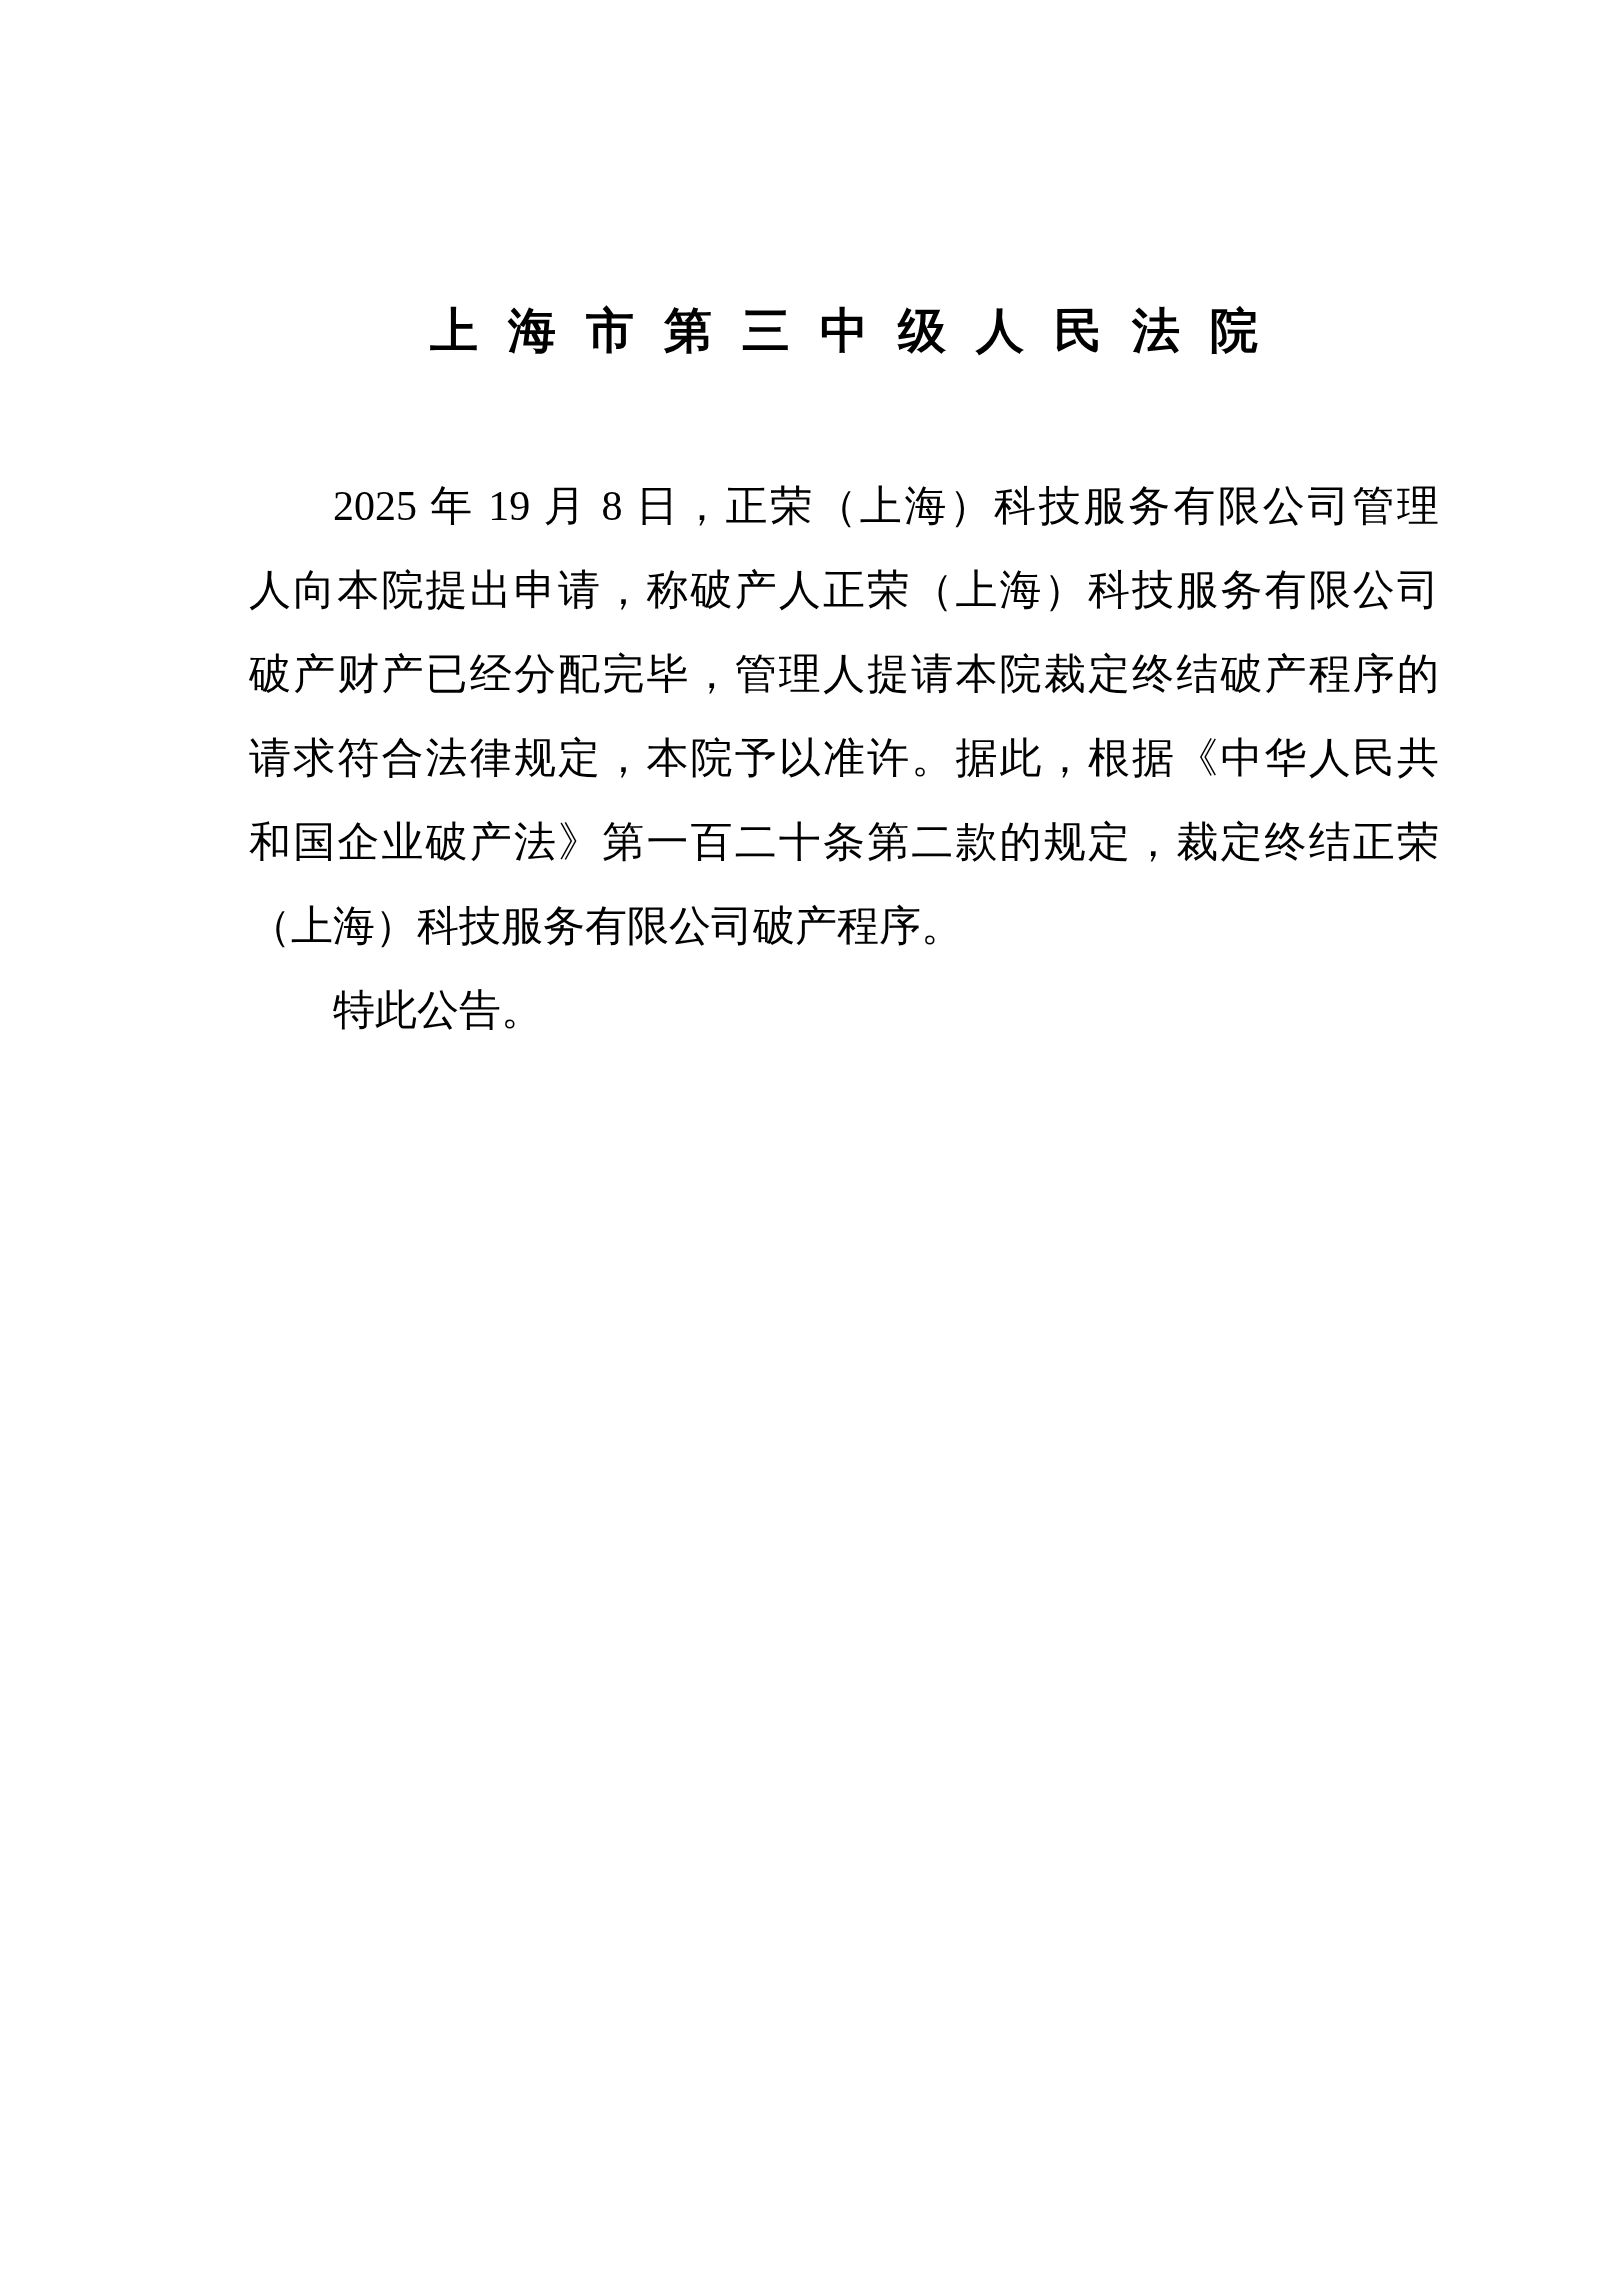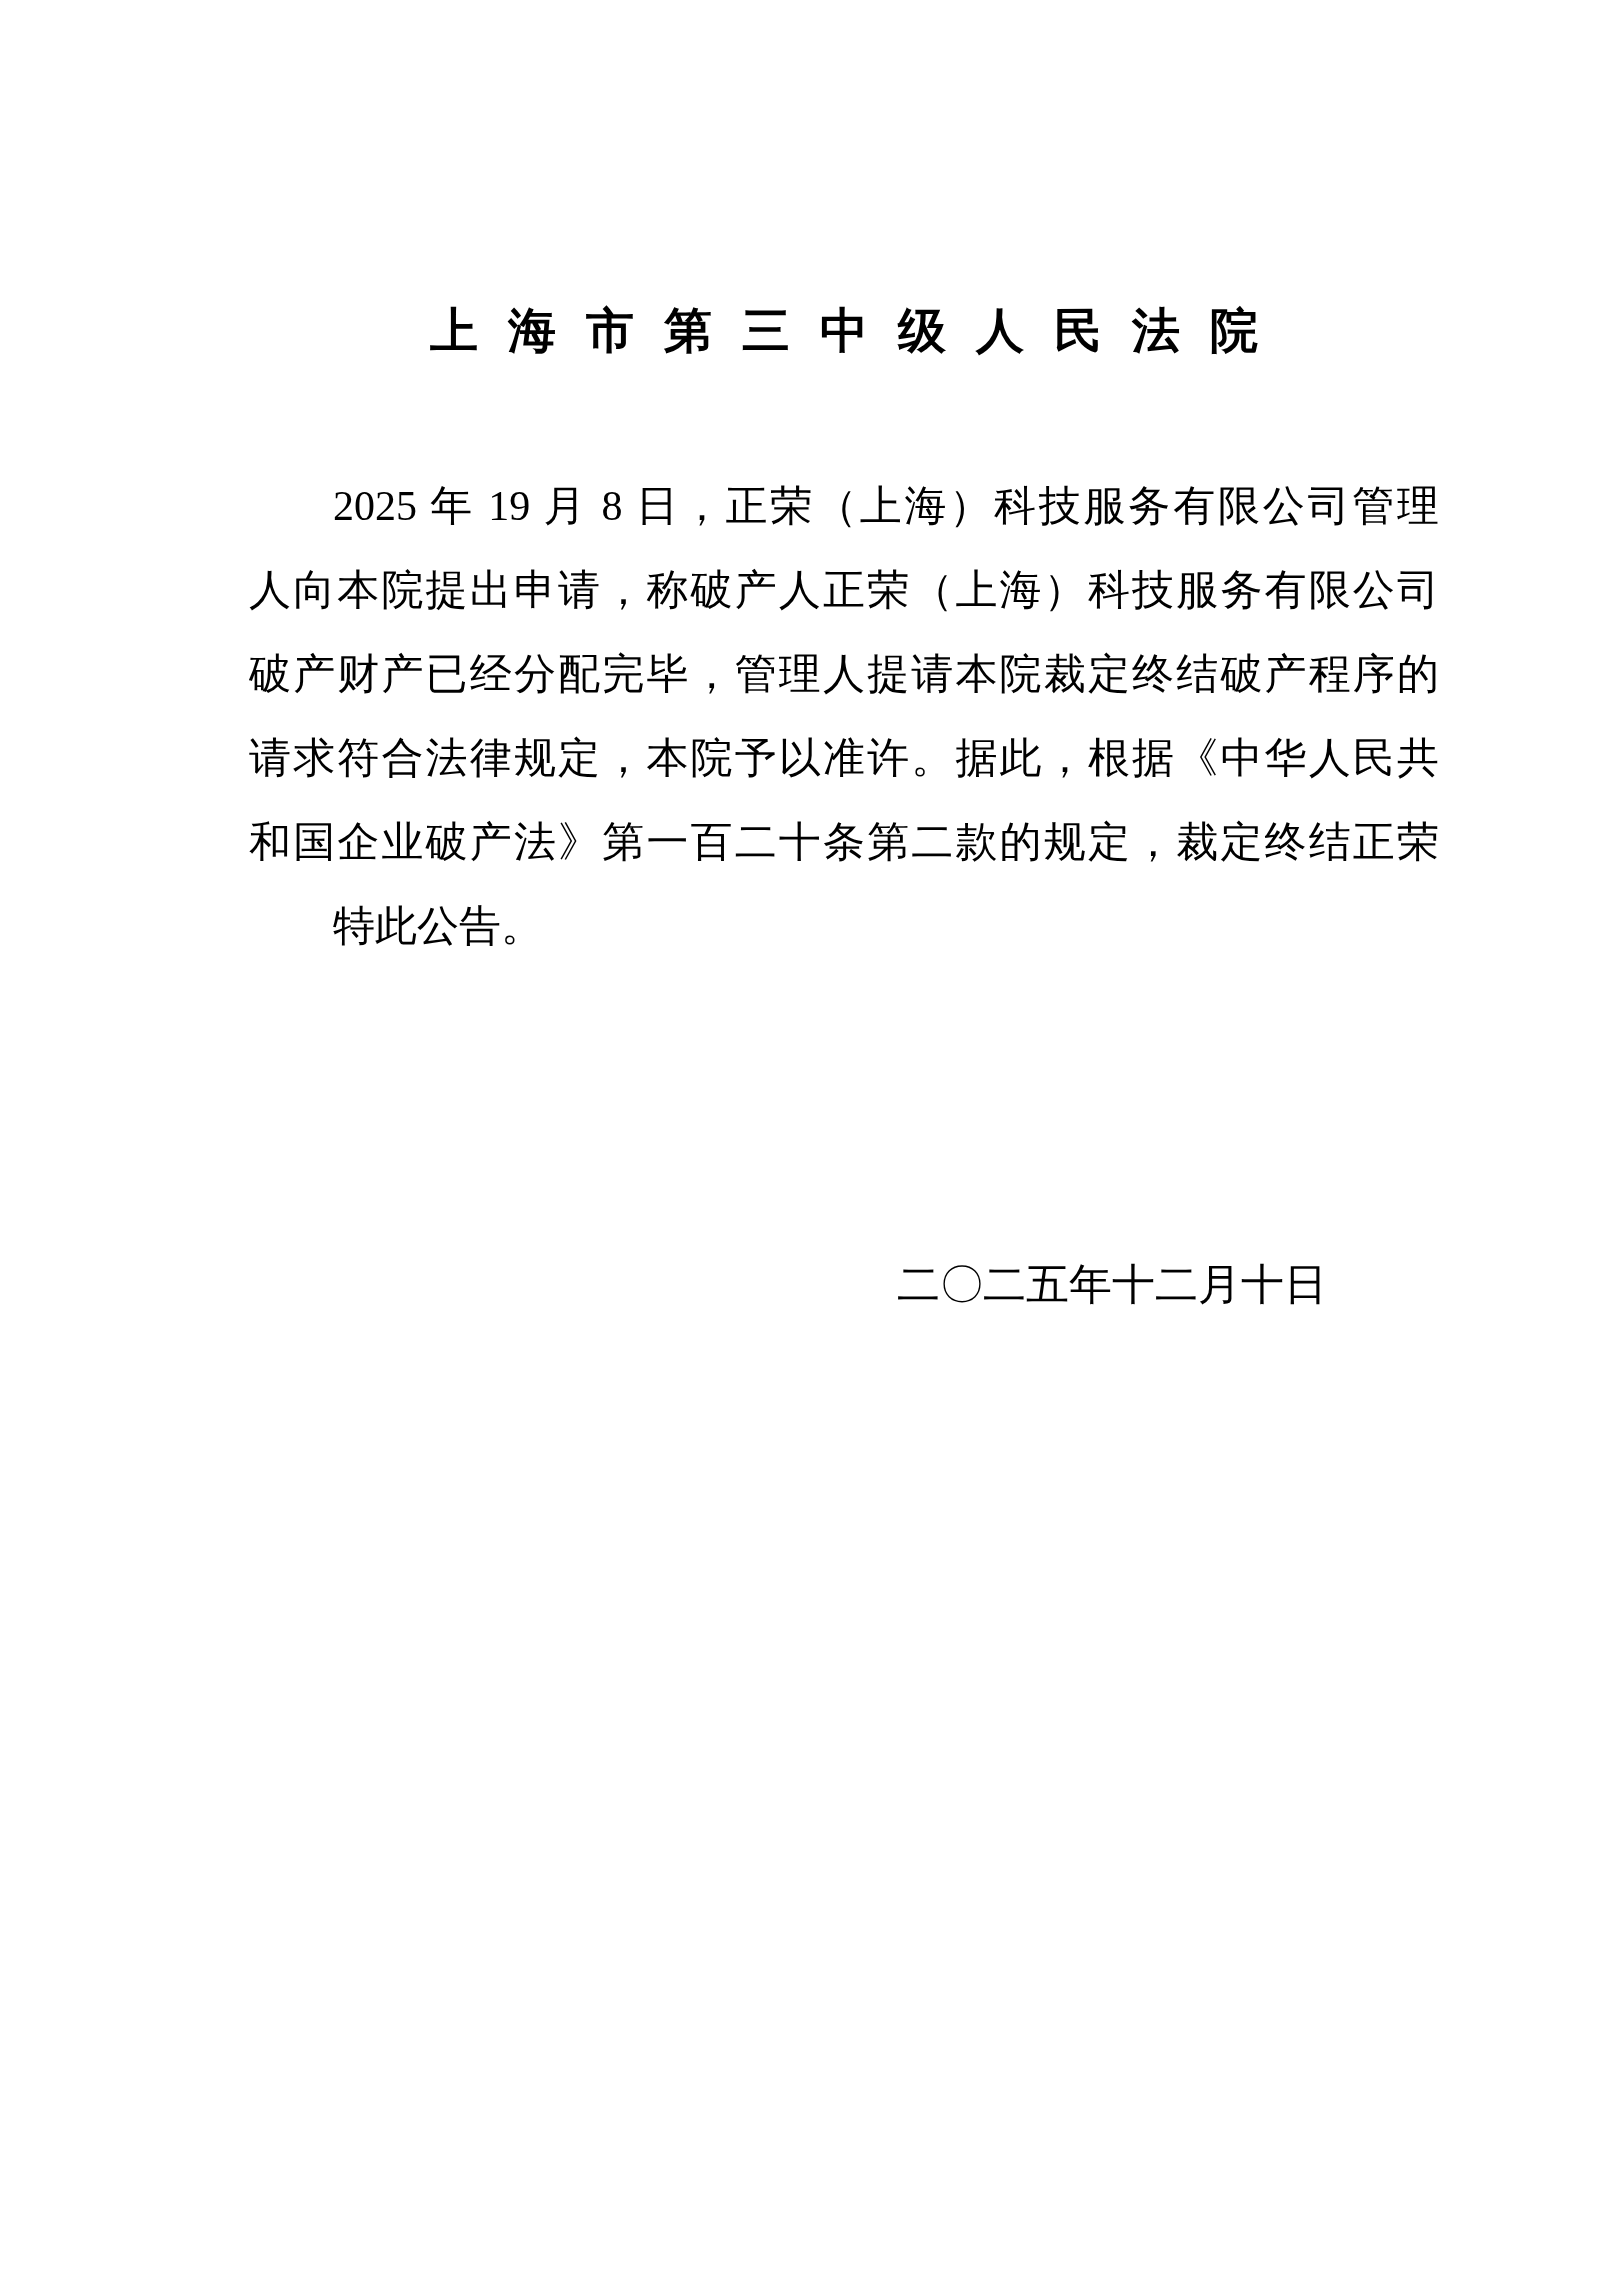--- a/index.html
+++ b/index.html
@@ -75,20 +75,20 @@
     <div class="court-title">上海市第三中级人民法院</div>
 
 
 
     <div class="body-text">
       <div class="line indent fill">2025 年 19 月 8 日，正荣（上海）科技服务有限公司管理</div>
       <div class="line fill">人向本院提出申请，称破产人正荣（上海）科技服务有限公司</div>
       <div class="line fill">破产财产已经分配完毕，管理人提请本院裁定终结破产程序的</div>
       <div class="line fill">请求符合法律规定，本院予以准许。据此，根据《中华人民共</div>
       <div class="line fill">和国企业破产法》第一百二十条第二款的规定，裁定终结正荣</div>
+      <div class="line">（上海）科技服务有限公司破产程序。</div>
       <div class="line indent">特此公告。</div>
     </div>
 
-    <div class="date-line">二〇二五年十二月十日</div>
 
   </div>
 </div>
 
 
 </body></html>

